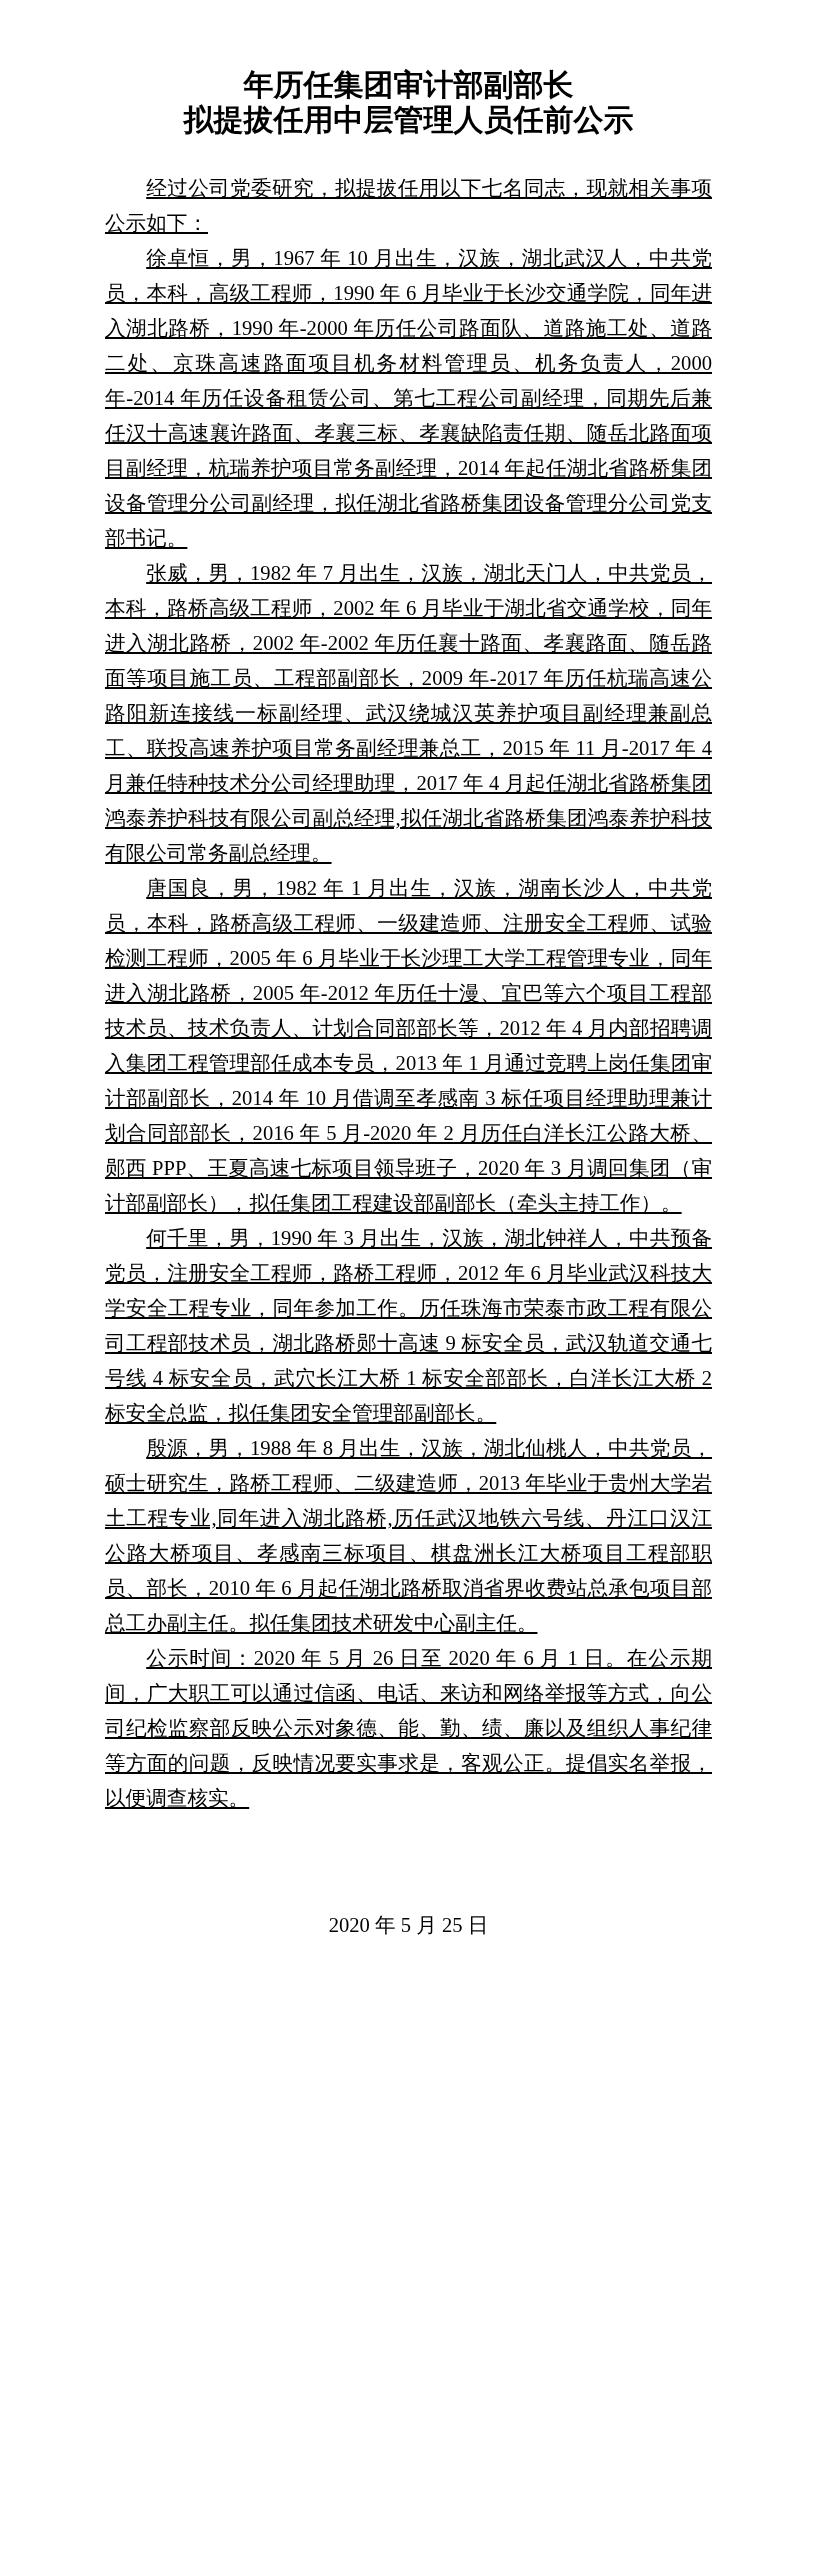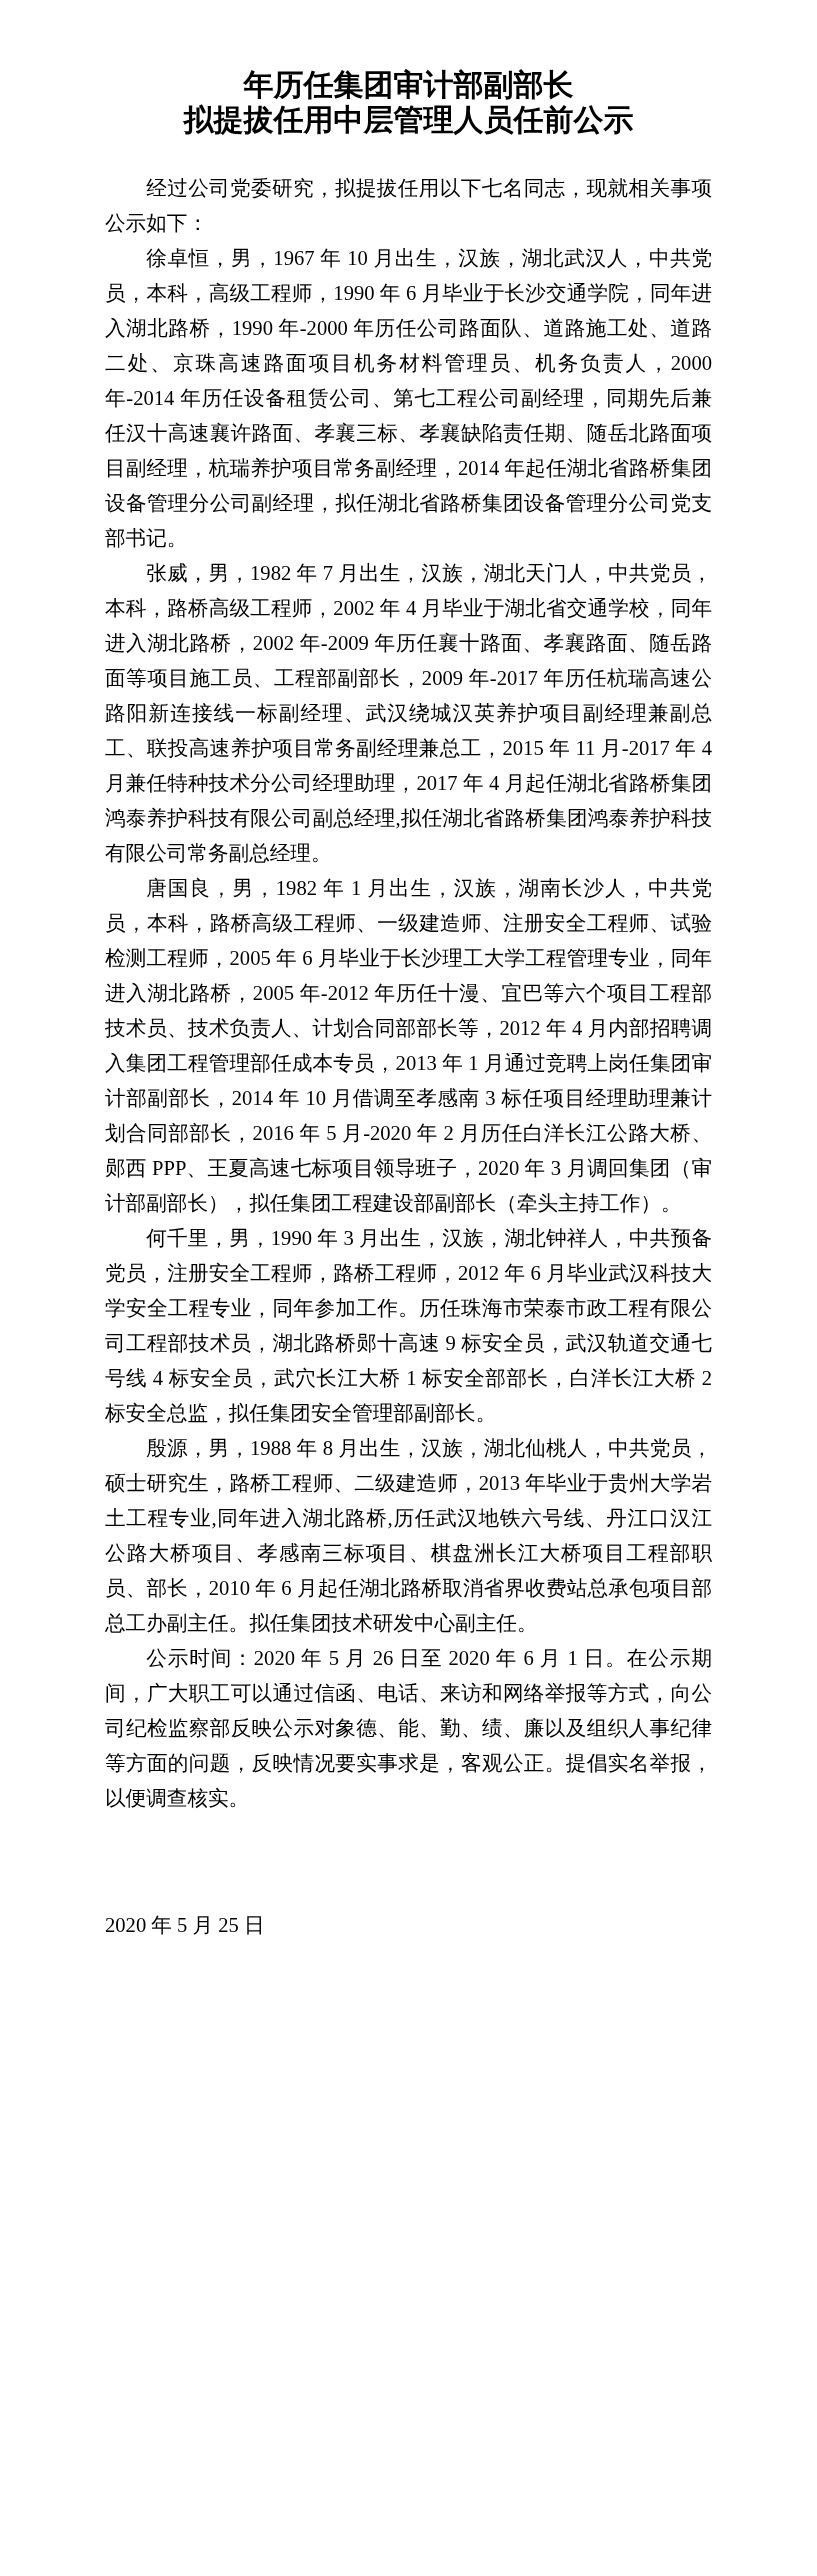--- a/index.html
+++ b/index.html
@@ -33,48 +33,49 @@
     margin-top: 34px;
     font-size: 20.6px;
     line-height: 35px;
     text-align: justify;
     text-justify: inter-ideograph;
   }
   .body-text p {
     margin: 0;
     padding: 0;
     text-indent: 2em;
+    text-decoration: underline;
   }
   .email-link {
     color: var(--link-color, #0000ee);
     text-decoration: underline;
     cursor: pointer;
   }
   .date-line {
     margin-top: 92px;
     font-size: 20.6px;
     line-height: 35px;
-    text-align: left;
+    text-align: center;
   }
 </style>
 </head>
 <body>
 
 <div class="page">
   <div class="content">
 
     <h1 class="doc-title">
       <div>年历任集团审计部副部长</div>
       <div>拟提拔任用中层管理人员任前公示</div>
     </h1>
 
     <div class="body-text">
       <p>经过公司党委研究，拟提拔任用以下七名同志，现就相关事项公示如下：</p>
       <p>徐卓恒，男，1967 年 10 月出生，汉族，湖北武汉人，中共党员，本科，高级工程师，1990 年 6 月毕业于长沙交通学院，同年进入湖北路桥，1990 年-2000 年历任公司路面队、道路施工处、道路二处、京珠高速路面项目机务材料管理员、机务负责人，2000 年-2014 年历任设备租赁公司、第七工程公司副经理，同期先后兼任汉十高速襄许路面、孝襄三标、孝襄缺陷责任期、随岳北路面项目副经理，杭瑞养护项目常务副经理，2014 年起任湖北省路桥集团设备管理分公司副经理，拟任湖北省路桥集团设备管理分公司党支部书记。</p>
-      <p>张威，男，1982 年 7 月出生，汉族，湖北天门人，中共党员，本科，路桥高级工程师，2002 年 4 月毕业于湖北省交通学校，同年进入湖北路桥，2002 年-2009 年历任襄十路面、孝襄路面、随岳路面等项目施工员、工程部副部长，2009 年-2017 年历任杭瑞高速公路阳新连接线一标副经理、武汉绕城汉英养护项目副经理兼副总工、联投高速养护项目常务副经理兼总工，2015 年 11 月-2017 年 4 月兼任特种技术分公司经理助理，2017 年 4 月起任湖北省路桥集团鸿泰养护科技有限公司副总经理,拟任湖北省路桥集团鸿泰养护科技有限公司常务副总经理。</p>
+      <p>张威，男，1982 年 7 月出生，汉族，湖北天门人，中共党员，本科，路桥高级工程师，2002 年 6 月毕业于湖北省交通学校，同年进入湖北路桥，2002 年-2002 年历任襄十路面、孝襄路面、随岳路面等项目施工员、工程部副部长，2009 年-2017 年历任杭瑞高速公路阳新连接线一标副经理、武汉绕城汉英养护项目副经理兼副总工、联投高速养护项目常务副经理兼总工，2015 年 11 月-2017 年 4 月兼任特种技术分公司经理助理，2017 年 4 月起任湖北省路桥集团鸿泰养护科技有限公司副总经理,拟任湖北省路桥集团鸿泰养护科技有限公司常务副总经理。</p>
       <p>唐国良，男，1982 年 1 月出生，汉族，湖南长沙人，中共党员，本科，路桥高级工程师、一级建造师、注册安全工程师、试验检测工程师，2005 年 6 月毕业于长沙理工大学工程管理专业，同年进入湖北路桥，2005 年-2012 年历任十漫、宜巴等六个项目工程部技术员、技术负责人、计划合同部部长等，2012 年 4 月内部招聘调入集团工程管理部任成本专员，2013 年 1 月通过竞聘上岗任集团审计部副部长，2014 年 10 月借调至孝感南 3 标任项目经理助理兼计划合同部部长，2016 年 5 月-2020 年 2 月历任白洋长江公路大桥、郧西 PPP、王夏高速七标项目领导班子，2020 年 3 月调回集团（审计部副部长），拟任集团工程建设部副部长（牵头主持工作）。</p>
       <p>何千里，男，1990 年 3 月出生，汉族，湖北钟祥人，中共预备党员，注册安全工程师，路桥工程师，2012 年 6 月毕业武汉科技大学安全工程专业，同年参加工作。历任珠海市荣泰市政工程有限公司工程部技术员，湖北路桥郧十高速 9 标安全员，武汉轨道交通七号线 4 标安全员，武穴长江大桥 1 标安全部部长，白洋长江大桥 2 标安全总监，拟任集团安全管理部副部长。</p>
       <p>殷源，男，1988 年 8 月出生，汉族，湖北仙桃人，中共党员，硕士研究生，路桥工程师、二级建造师，2013 年毕业于贵州大学岩土工程专业,同年进入湖北路桥,历任武汉地铁六号线、丹江口汉江公路大桥项目、孝感南三标项目、棋盘洲长江大桥项目工程部职员、部长，2010 年 6 月起任湖北路桥取消省界收费站总承包项目部总工办副主任。拟任集团技术研发中心副主任。</p>
       <p>公示时间：2020 年 5 月 26 日至 2020 年 6 月 1 日。在公示期间，广大职工可以通过信函、电话、来访和网络举报等方式，向公司纪检监察部反映公示对象德、能、勤、绩、廉以及组织人事纪律等方面的问题，反映情况要实事求是，客观公正。提倡实名举报，以便调查核实。</p>
     </div>
 
     <div class="date-line">2020 年 5 月 25 日</div>
 
   </div>
 </div>

